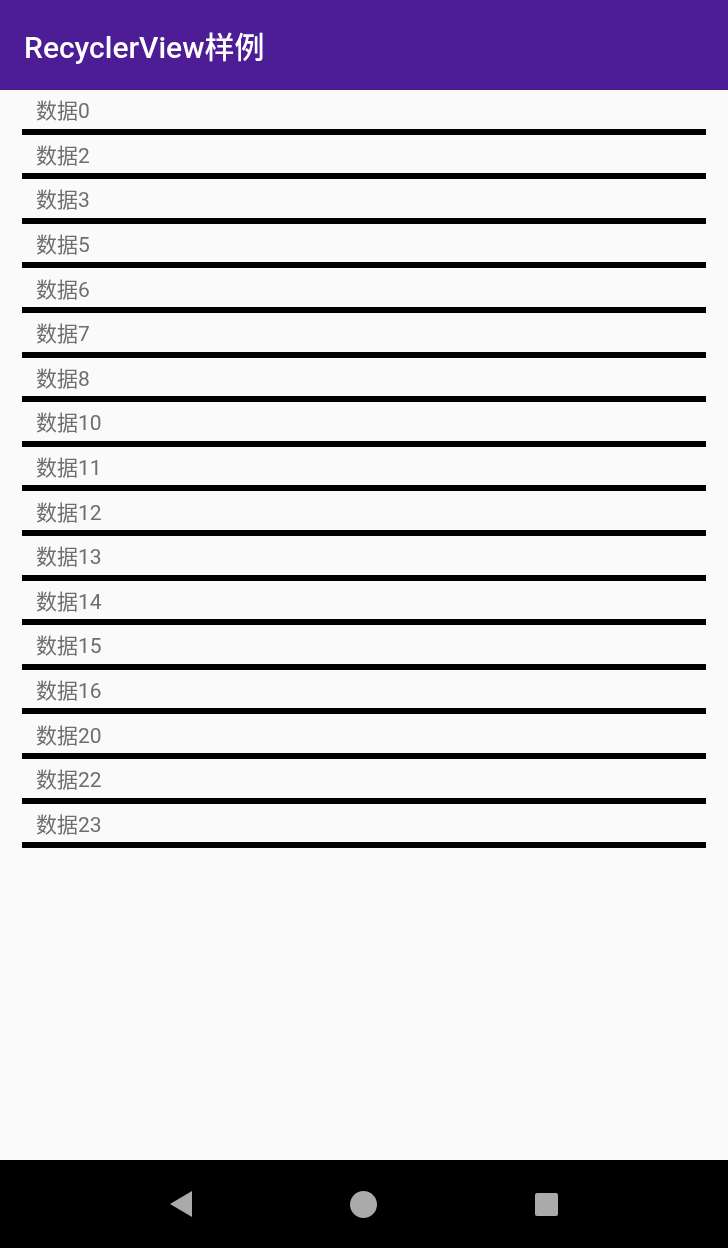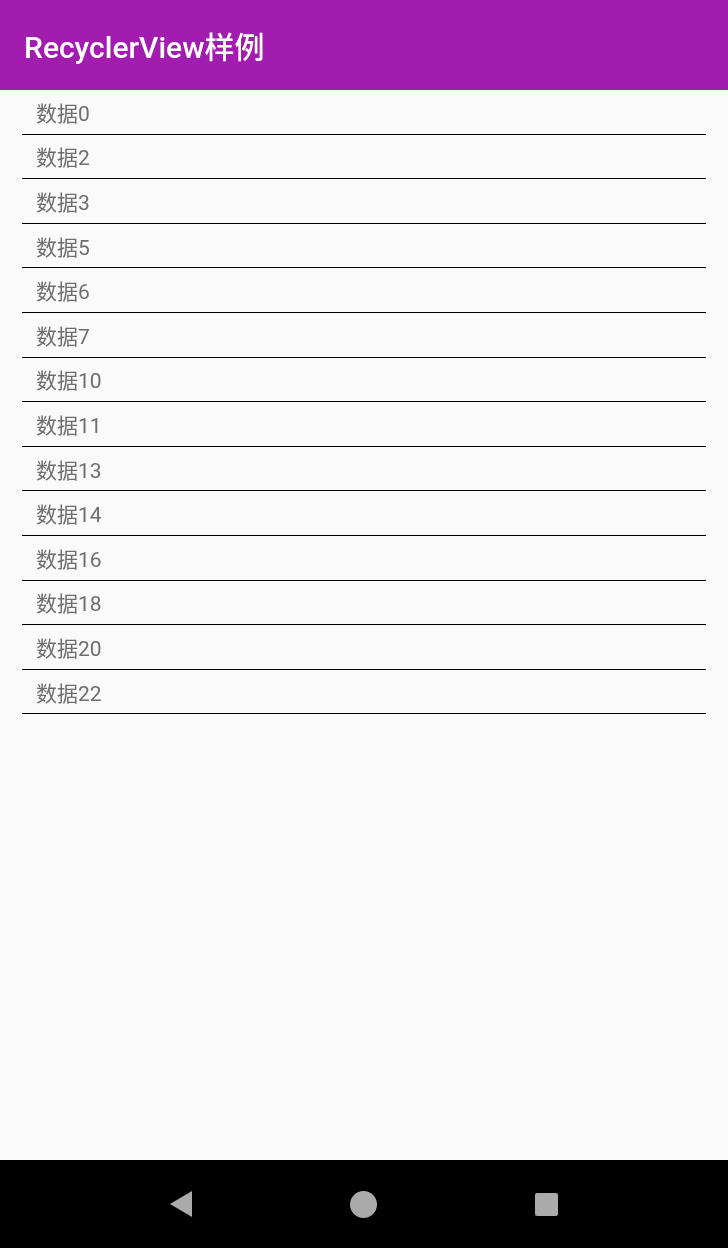--- a/index.html
+++ b/index.html
@@ -10,42 +10,42 @@
     body {
       width: 728px;
       height: 1248px;
       background: #fafafa;
       font-family: Roboto, "Noto Sans CJK SC", "PingFang SC", Arial, sans-serif;
       display: flex;
       flex-direction: column;
       overflow: hidden;
     }
     .app-bar {
-      background: #a21caf;
+      background: #4c1d95;
       height: 90px;
       display: flex;
       align-items: center;
       padding: 0 24px;
       flex-shrink: 0;
     }
     .app-bar-title {
       color: #ffffff;
       font-size: 30px;
       font-weight: 500;
     }
     .list-container {
       flex: 1;
       overflow-y: hidden;
       padding: 0 22px;
     }
     .list-item {
       height: 44.6px;
       display: flex;
       align-items: center;
-      border-bottom: 1px solid #000000;
+      border-bottom: 6px solid #000000;
       padding-left: 14px;
     }
     .list-item-text {
       color: #6e6e6e;
       font-size: 21px;
       font-weight: 400;
     }
     .nav-bar {
       background: #000000;
       height: 88px;
@@ -102,42 +102,51 @@
     <div class="list-item">
       <span class="list-item-text">数据5</span>
     </div>
     <div class="list-item">
       <span class="list-item-text">数据6</span>
     </div>
     <div class="list-item">
       <span class="list-item-text">数据7</span>
     </div>
     <div class="list-item">
+      <span class="list-item-text">数据8</span>
+    </div>
+    <div class="list-item">
       <span class="list-item-text">数据10</span>
     </div>
     <div class="list-item">
       <span class="list-item-text">数据11</span>
+    </div>
+    <div class="list-item">
+      <span class="list-item-text">数据12</span>
     </div>
     <div class="list-item">
       <span class="list-item-text">数据13</span>
     </div>
     <div class="list-item">
       <span class="list-item-text">数据14</span>
     </div>
     <div class="list-item">
-      <span class="list-item-text">数据16</span>
+      <span class="list-item-text">数据15</span>
     </div>
     <div class="list-item">
-      <span class="list-item-text">数据18</span>
+      <span class="list-item-text">数据16</span>
     </div>
     <div class="list-item">
       <span class="list-item-text">数据20</span>
     </div>
     <div class="list-item">
       <span class="list-item-text">数据22</span>
+    </div>
+    <div class="list-item">
+      <span class="list-item-text">数据23</span>
     </div>
   </div>
 
 <div class="nav-bar">
   <div class="nav-btn">
     <div class="nav-back"></div>
   </div>
   <div class="nav-btn">
     <div class="nav-home"></div>
   </div>

